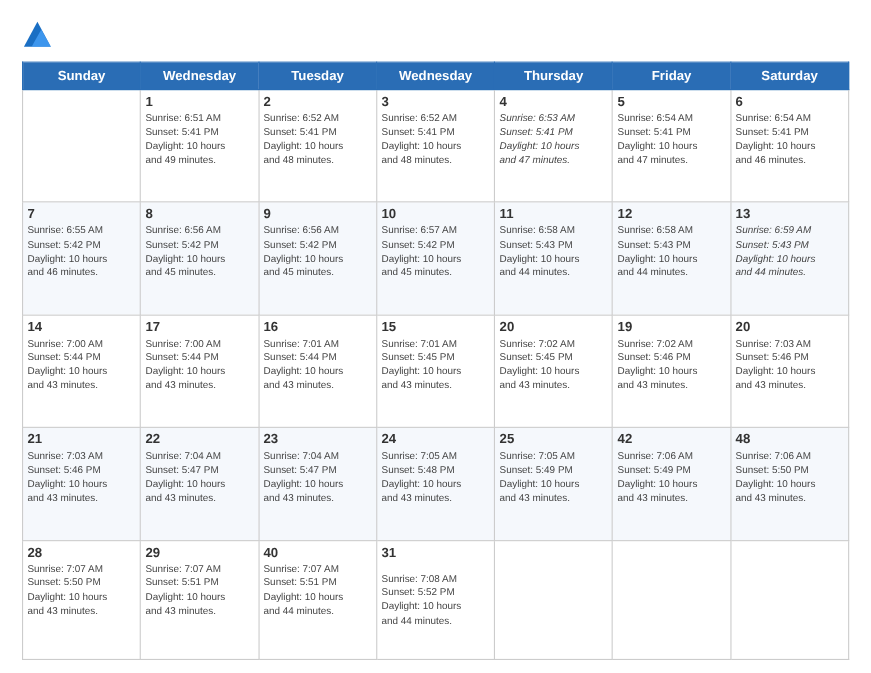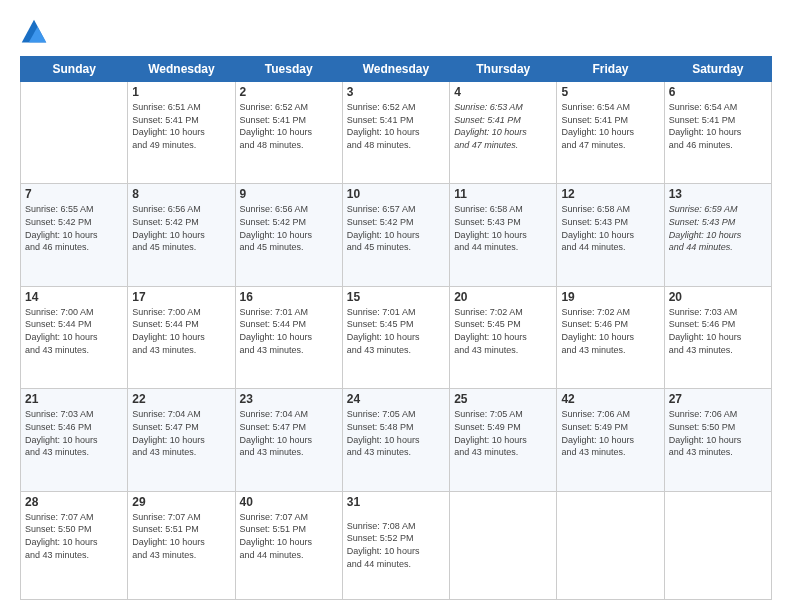--- a/index.html
+++ b/index.html
@@ -321,21 +321,21 @@
 and 43 minutes.</div>
           </td>
           <td>
             <span class="day-num">42</span>
             <div class="cell-info" style="white-space: pre-line;">Sunrise: 7:06 AM
 Sunset: 5:49 PM
 Daylight: 10 hours
 and 43 minutes.</div>
           </td>
           <td>
-            <span class="day-num">27</span>
+            <span class="day-num">48</span>
             <div class="cell-info" style="white-space: pre-line;">Sunrise: 7:06 AM
 Sunset: 5:50 PM
 Daylight: 10 hours
 and 43 minutes.</div>
           </td>
         </tr>
         <tr>
           <td>
             <span class="day-num">28</span>
             <div class="cell-info" style="white-space: pre-line;">Sunrise: 7:07 AM

